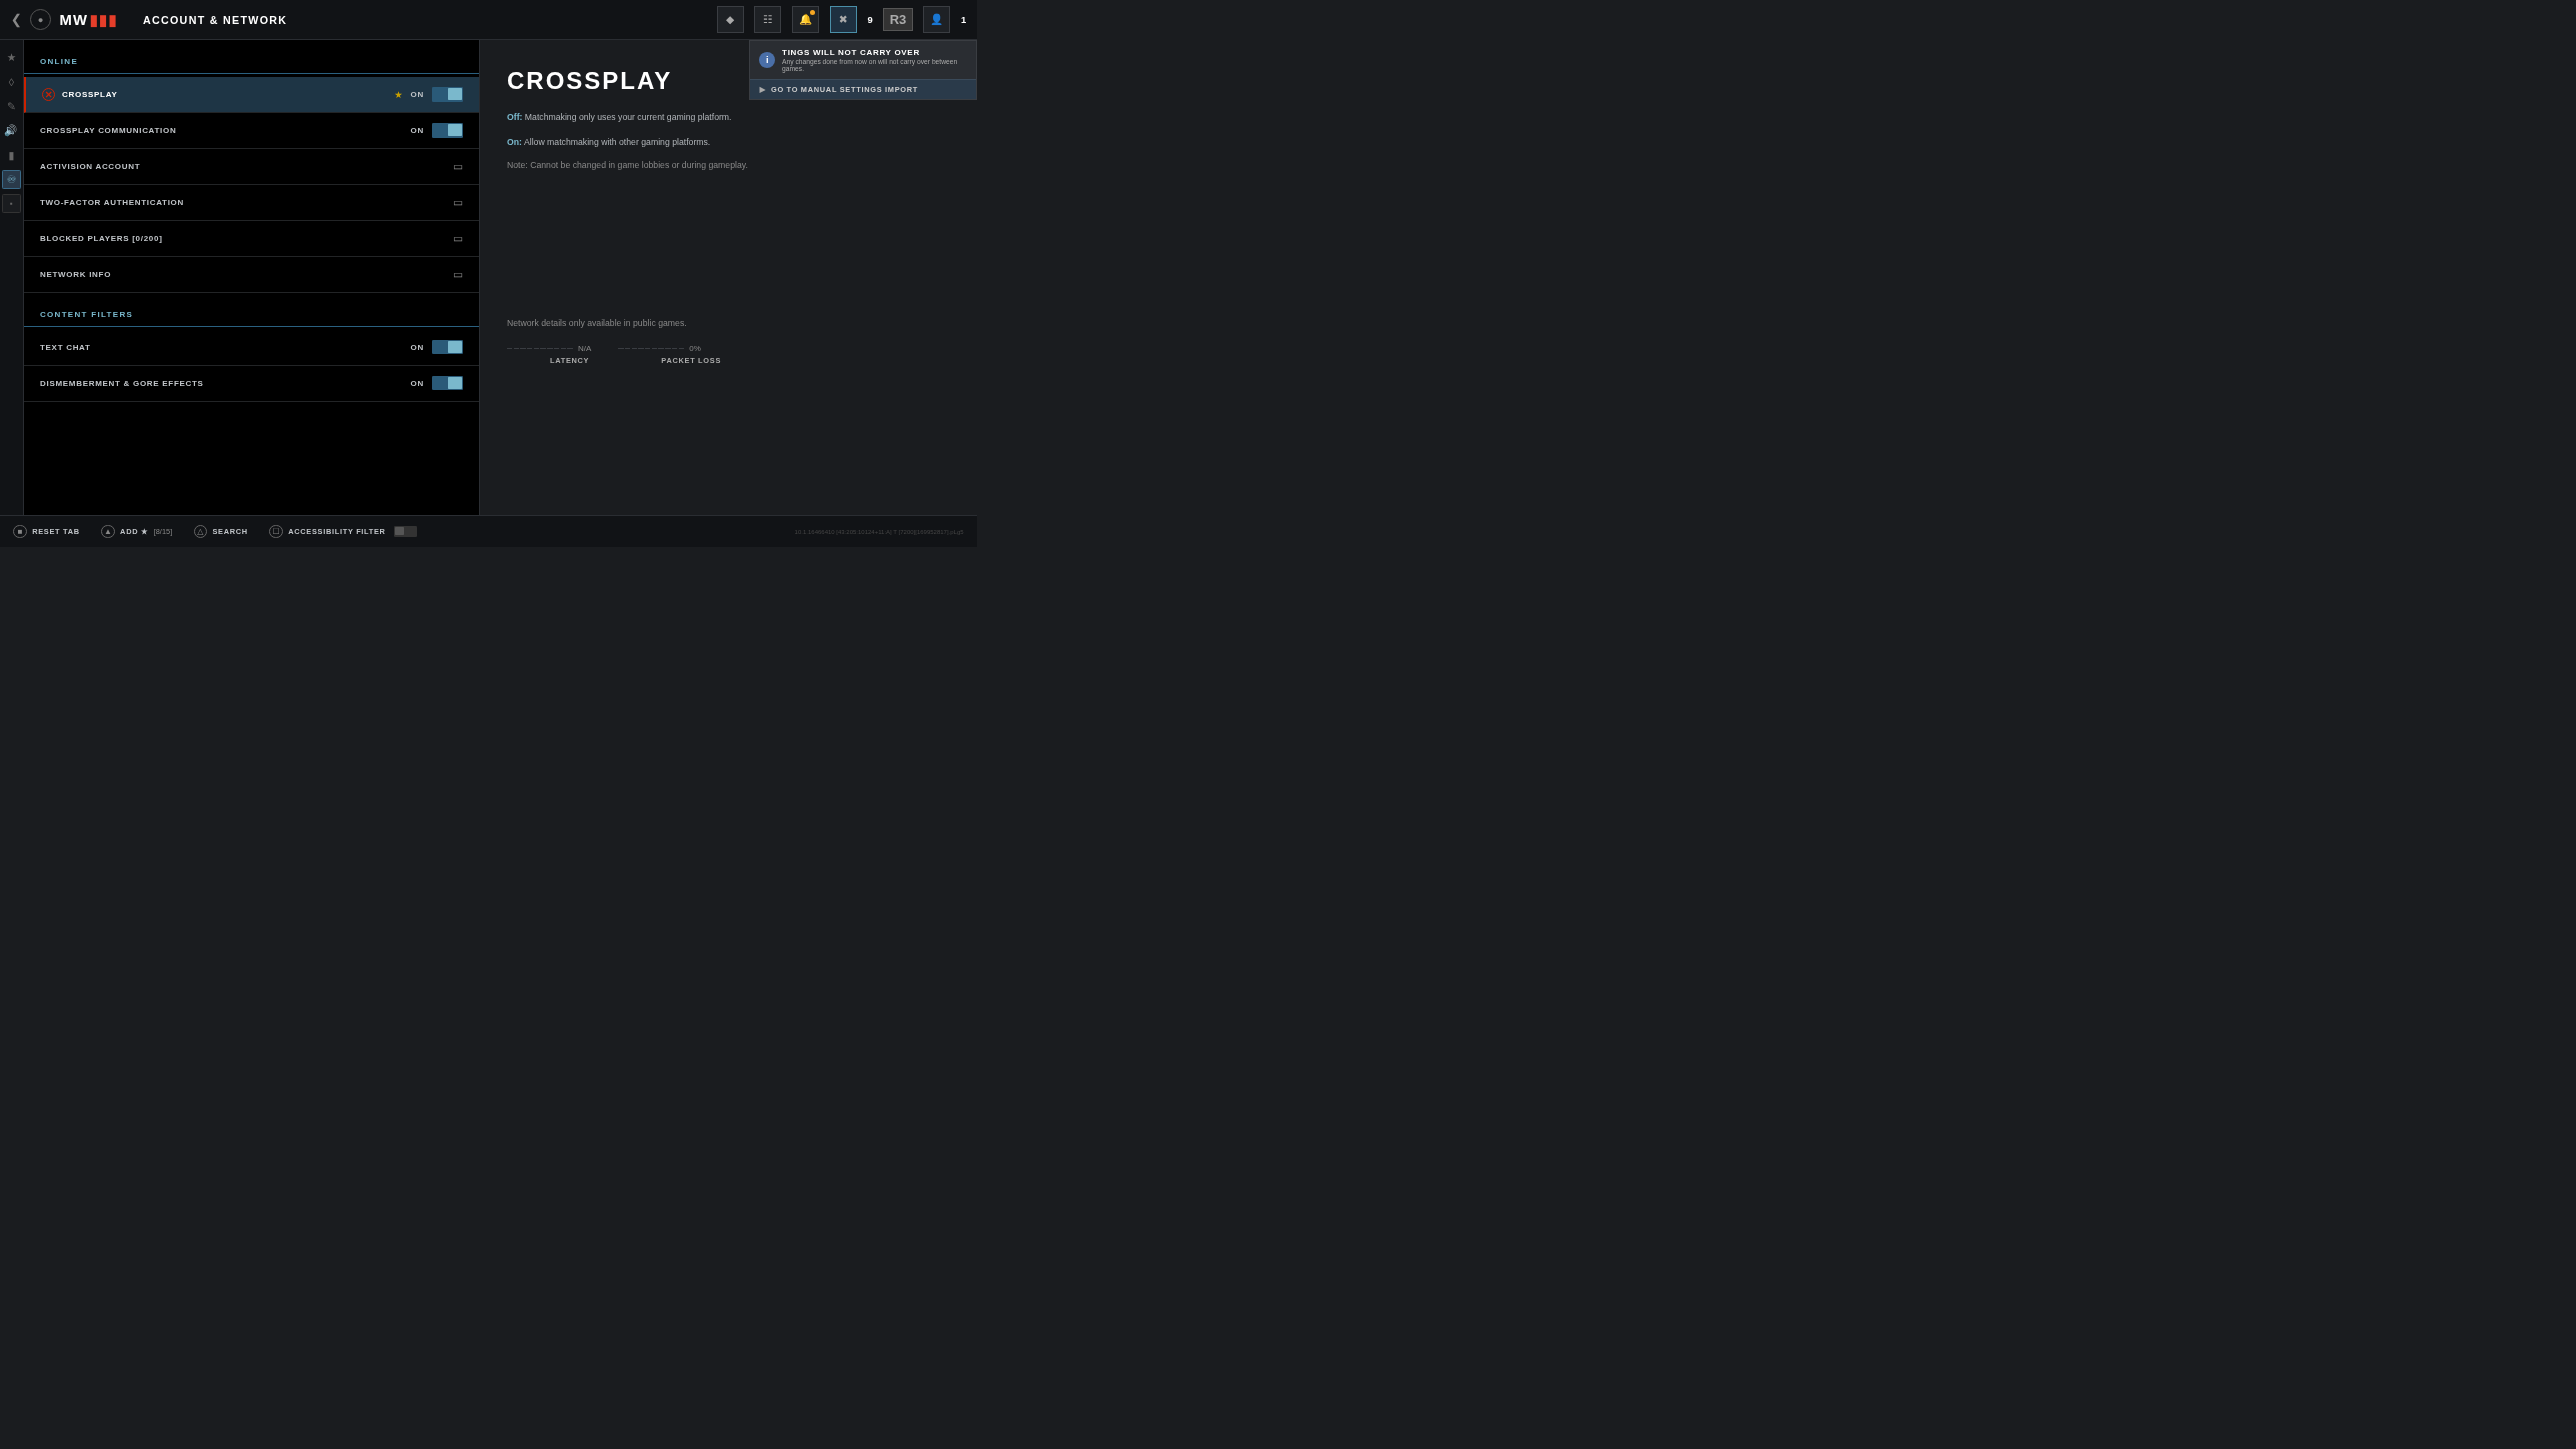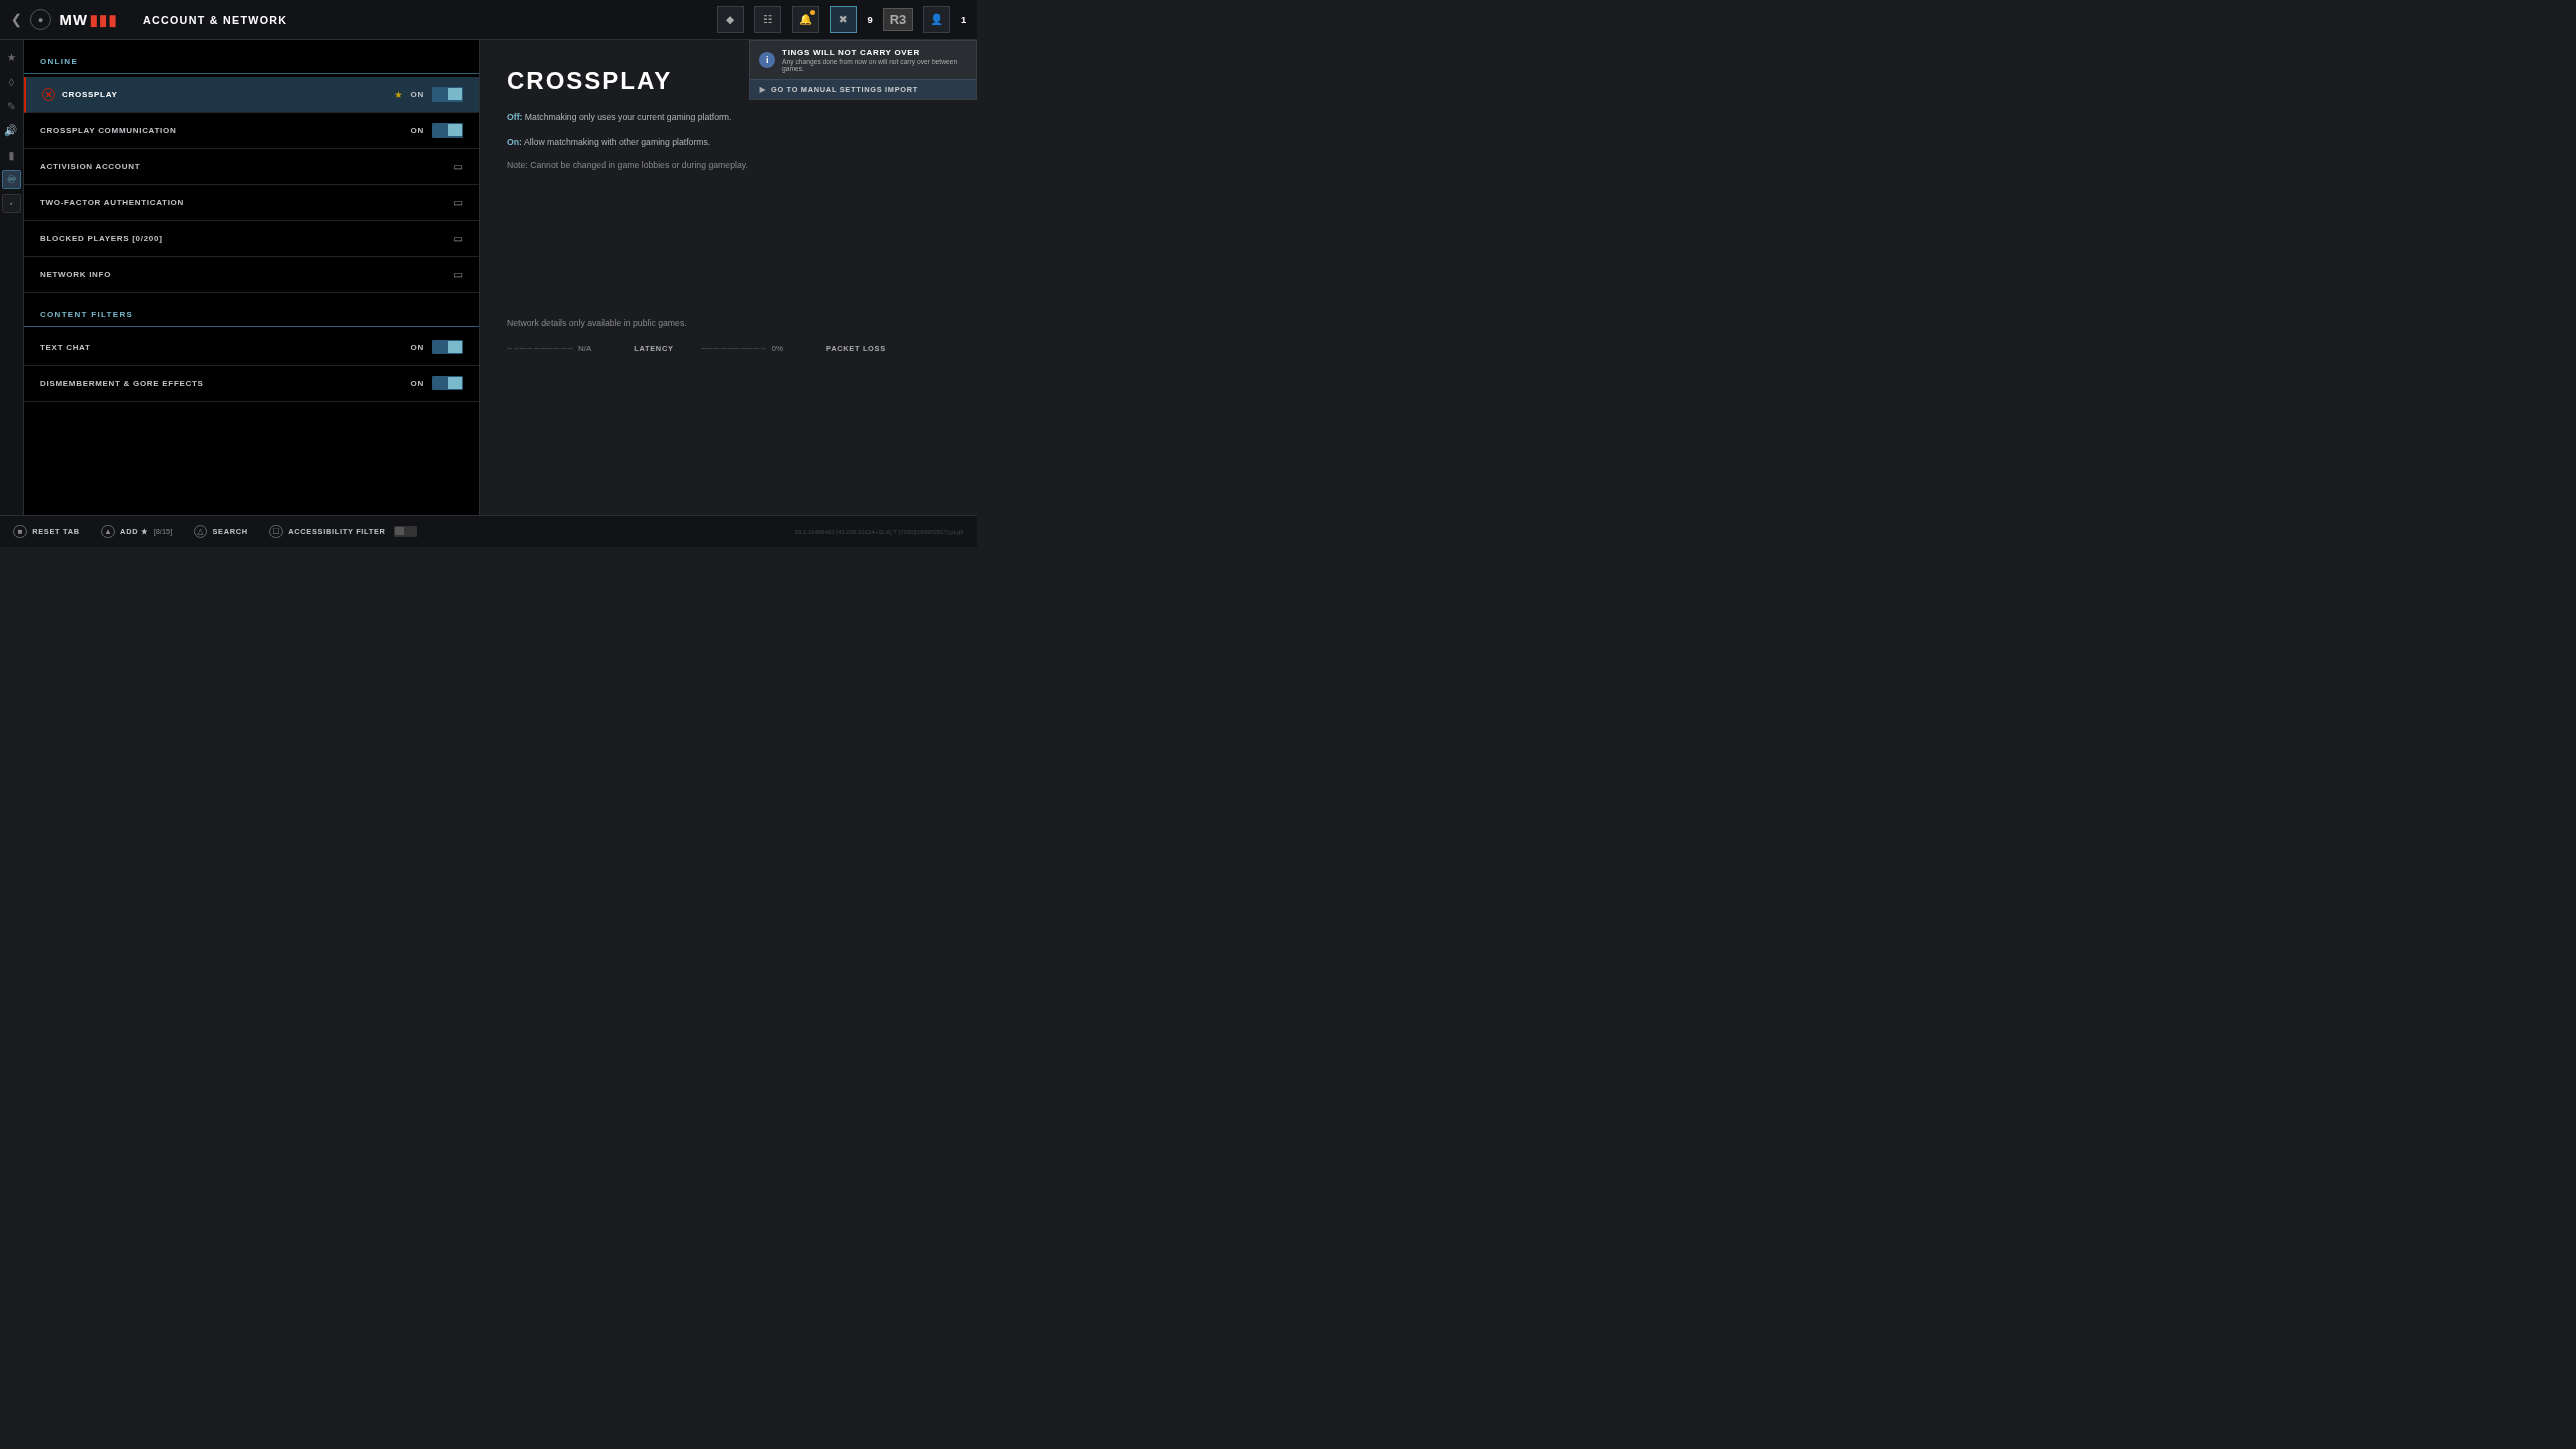--- a/index.html
+++ b/index.html
@@ -354,21 +354,21 @@
       color: #888;
       margin-bottom: 16px;
     }
     .network-stats {
       display: flex;
       gap: 27px;
       align-items: flex-end;
     }
     .network-stat {
       display: flex;
-      flex-direction: row;
+      flex-direction: column;
     }
     .stat-bar-row {
       display: flex;
       align-items: center;
       gap: 5.4px;
       margin-bottom: 2.7px;
     }
     .stat-dashes {
       display: flex;
       gap: 1.3px;

